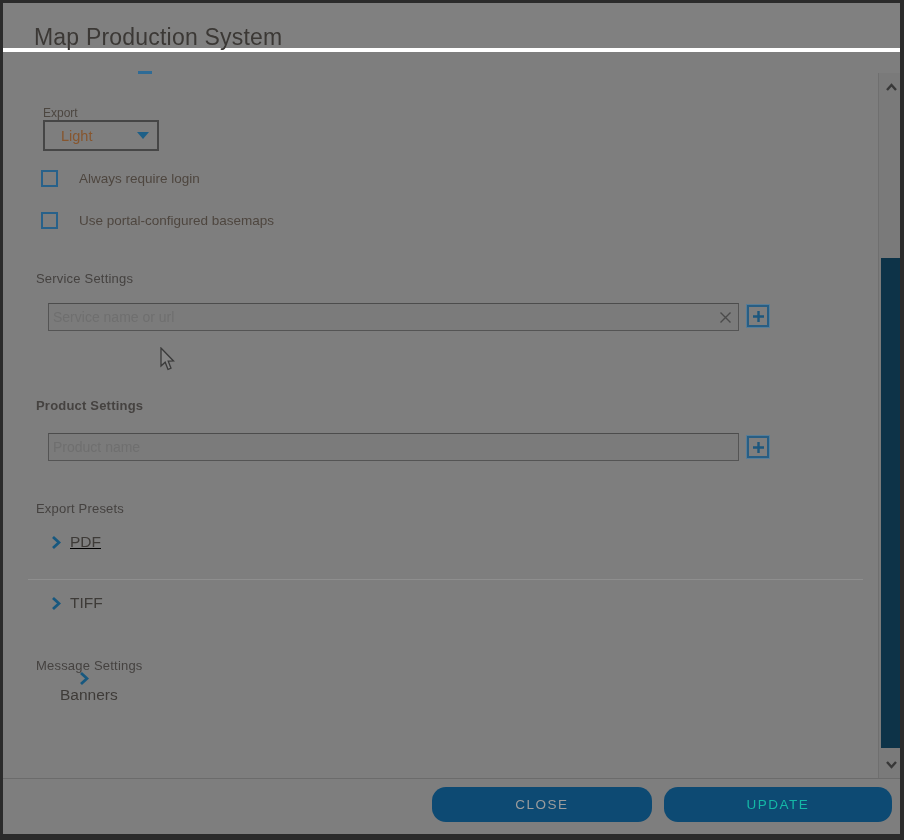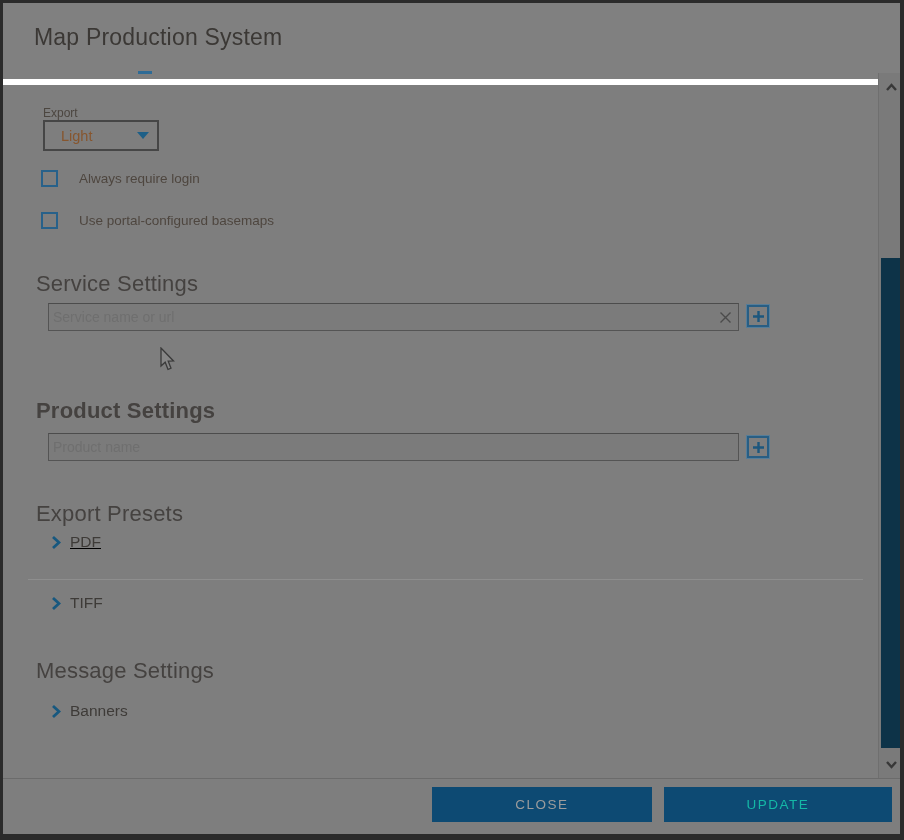--- a/index.html
+++ b/index.html
@@ -7,42 +7,42 @@
   body { font-family:"Liberation Sans", sans-serif; background:#555; }
 
   .dialog {
     position:relative; width:904px; height:840px;
     background:#7e7e7e; overflow:hidden;
     border-style:solid; border-color:#2b2b2b;
     border-width:3px 4px 6px 3px;
   }
 
   
-  .header { position:absolute; left:0; top:0; right:0; height:82px; background:#808080; border-bottom:6px solid #ffffff; }
+  .header { position:absolute; left:0; top:0; right:0; height:49px; background:#808080; border-bottom:4px solid #ffffff; }
   .title { position:absolute; left:31px; top:21px; font-size:23px; color:#3b3835; letter-spacing:.2px; }
   .content-fragment { position:absolute; left:135px; top:68px; width:14px; height:3px; background:#2e6b96; }
 
   
   .field-label { position:absolute; left:40px; top:103px; font-size:12px; color:#4c4640; }
   .select {
     position:absolute; left:40px; top:117px; width:116px; height:31px;
     border:2px solid #464646; display:flex; align-items:center;
     padding:0 8px 0 16px; cursor:default;
   }
   .select-value { font-size:14.5px; color:#87562e; flex:1; }
   .select-caret { width:0; height:0; border-left:6px solid transparent; border-right:6px solid transparent; border-top:7px solid #1d5f87; }
 
   
   .check-row { position:absolute; left:38px; height:18px; display:flex; align-items:center; }
   .check-row.r1 { top:166px; } .check-row.r2 { top:208px; }
   .checkbox { width:17px; height:17px; border:2px solid #27618a; background:transparent; }
   .check-label { margin-left:21px; font-size:13.5px; color:#4e463f; }
 
   
-  .heading { position:absolute; left:33px; font-size:22px; color:#454240; letter-spacing:.2px; }
+  .heading { position:absolute; left:33px; font-size:13px; color:#454240; letter-spacing:.2px; }
   .h-service { top:268px; } .h-product { top:395px;font-weight:bold; } .h-export { top:498px; } .h-message { top:655px;text-align:right; }
 
   
   .input-wrap { position:absolute; left:45px; width:691px; height:28px; }
   .iw-service { top:300px; } .iw-product { top:430px; }
   .text-input {
     width:100%; height:100%; background:#7b7b7b;
     border:1px solid #545454; border-top-color:#4c4c4c;
     font-family:"Liberation Sans", sans-serif; font-size:14px;
     color:#4a4a4a; padding:0 26px 0 4px; outline:none;
@@ -53,28 +53,28 @@
   .add-btn {
     position:absolute; left:744px; width:22px; height:22px;
     border:2px solid #285e84; outline:1px solid #557d99;
     display:flex; align-items:center; justify-content:center; cursor:pointer;
     background:transparent;
   }
   .ab-service { top:302px; } .ab-product { top:433px; }
 
   
   .expand-row { position:absolute; left:48px; display:flex; align-items:center; cursor:pointer; }
-  .row-pdf { top:530px;text-decoration:underline; } .row-tiff { top:591px; } .row-banners { top:699px; }
+  .row-pdf { top:530px;text-decoration:underline; } .row-tiff { top:591px; } .row-banners { top:668px;flex-direction:column; }
   .expand-label { margin-left:9px; font-size:15.5px; color:#3e3b38; }
   .divider { position:absolute; left:25px; top:576px; width:835px; height:1px; background:#8e8e8e; }
 
   
   .footer-divider { position:absolute; left:0; right:0; top:775px; height:1px; background:#6b6b6b; }
   .btn {
-    position:absolute; top:784px; height:35px; border:none; border-radius:0;
+    position:absolute; top:784px; height:35px; border:none; border-radius:14px;
     background:#0d4a73; color:#a3a09a; font-family:"Liberation Sans", sans-serif;
     font-size:13.5px; letter-spacing:1.5px; cursor:pointer;
   }
   .btn-close { left:429px; width:220px; color:#9c9c9c; }
   .btn-update { left:661px; width:228px; color:#14b8a6; }
 
   
   .scrollbar { position:absolute; left:875px; top:70px; width:24px; height:705px; background:#7a7a7a; border-left:1px solid #6f6f6f; }
   .scroll-btn { position:absolute; left:0; width:24px; height:20px; display:flex; align-items:center; justify-content:center; cursor:pointer; }
   .scroll-up { top:4px; } .scroll-down { top:681px; }

